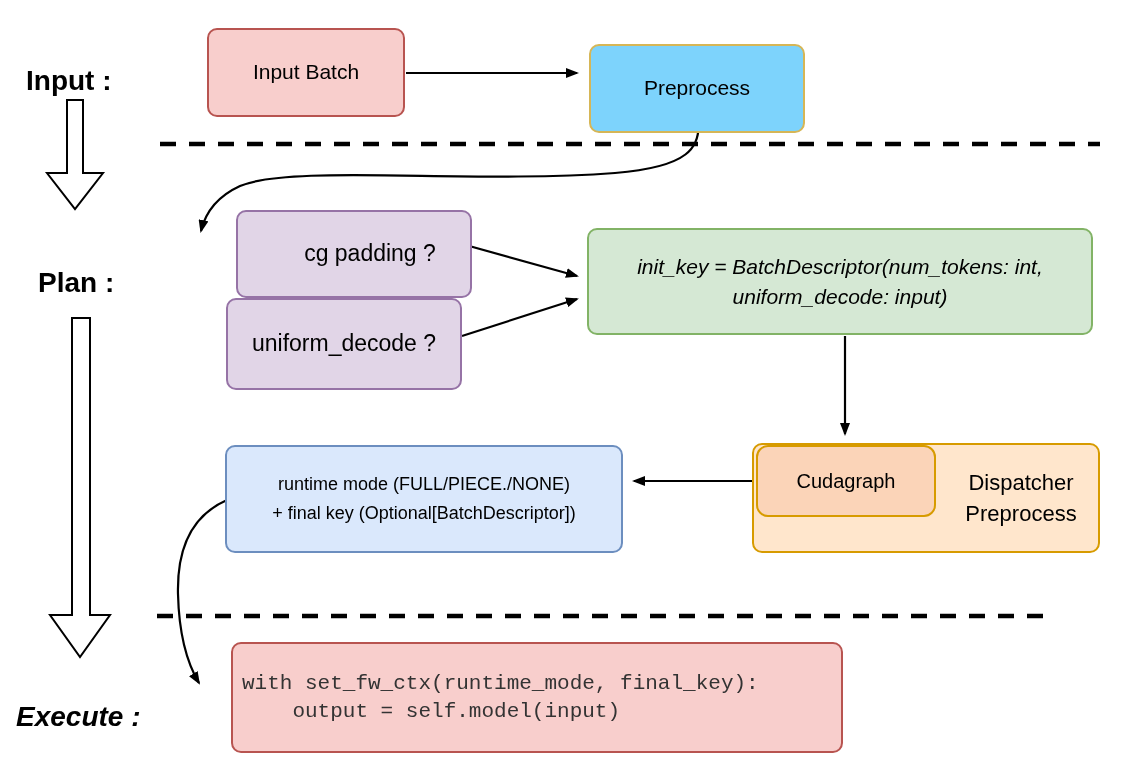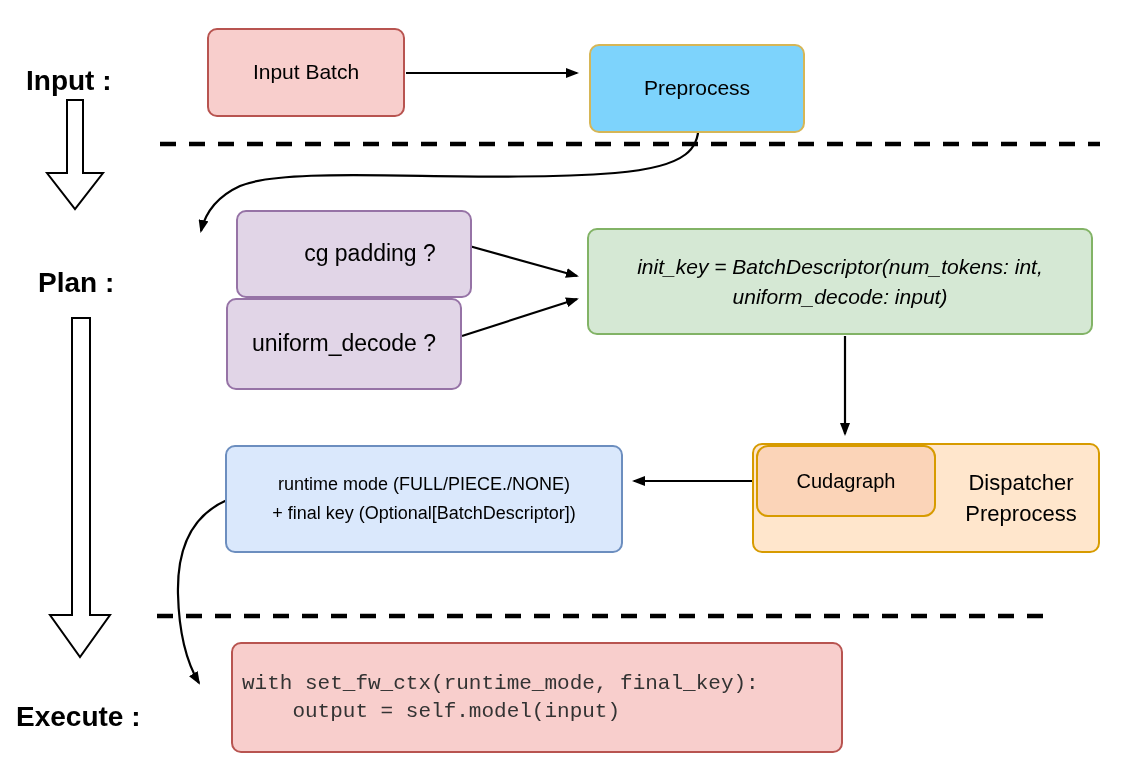--- a/index.html
+++ b/index.html
@@ -63,21 +63,21 @@
   .n-runtime       { left: 225px; top: 445px; width: 398px; height: 108px; font-size: 18px; line-height: 29px; }
   .n-exec-code {
     left: 207px; top: 642px; width: 612px; height: 111px;
     align-items: flex-start; text-align: left; padding-left: 9px;
     font-family: "Liberation Mono", monospace;
     font-size: 21px; line-height: 28px; color: #333333; margin-left: 24px;
   }
   .code-line { white-space: pre; }
   .lbl-input   { left: 26px; top: 36px; }
   .lbl-plan    { left: 38px; top: 238px; }
-  .lbl-execute { left: 16px; top: 672px; }
+  .lbl-execute { left: 16px; top: 672px; font-style: italic; }
 </style>
 </head>
 <body>
 
 <div class="canvas">
 
   <svg class="overlay" viewBox="0 0 1142 770" xmlns="http://www.w3.org/2000/svg">
     <defs>
       <marker id="arrow" markerUnits="userSpaceOnUse" markerWidth="13" markerHeight="10" refX="11" refY="5" orient="auto">
         <path d="M0,0 L13,5 L0,10 Z" fill="#000000"></path>

